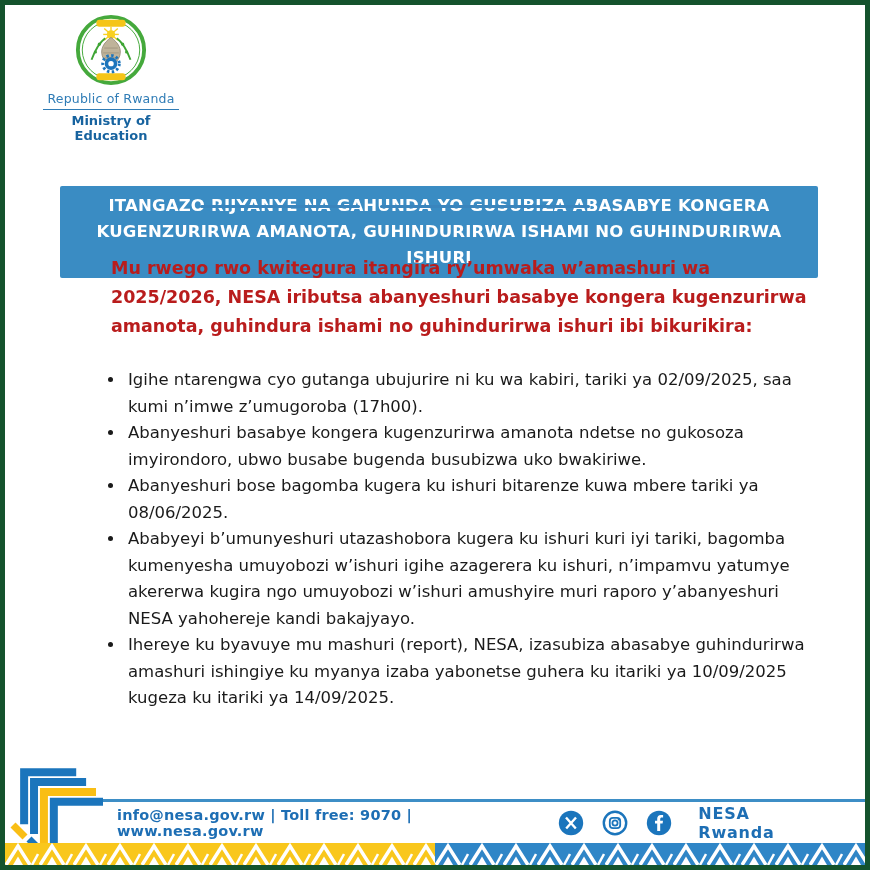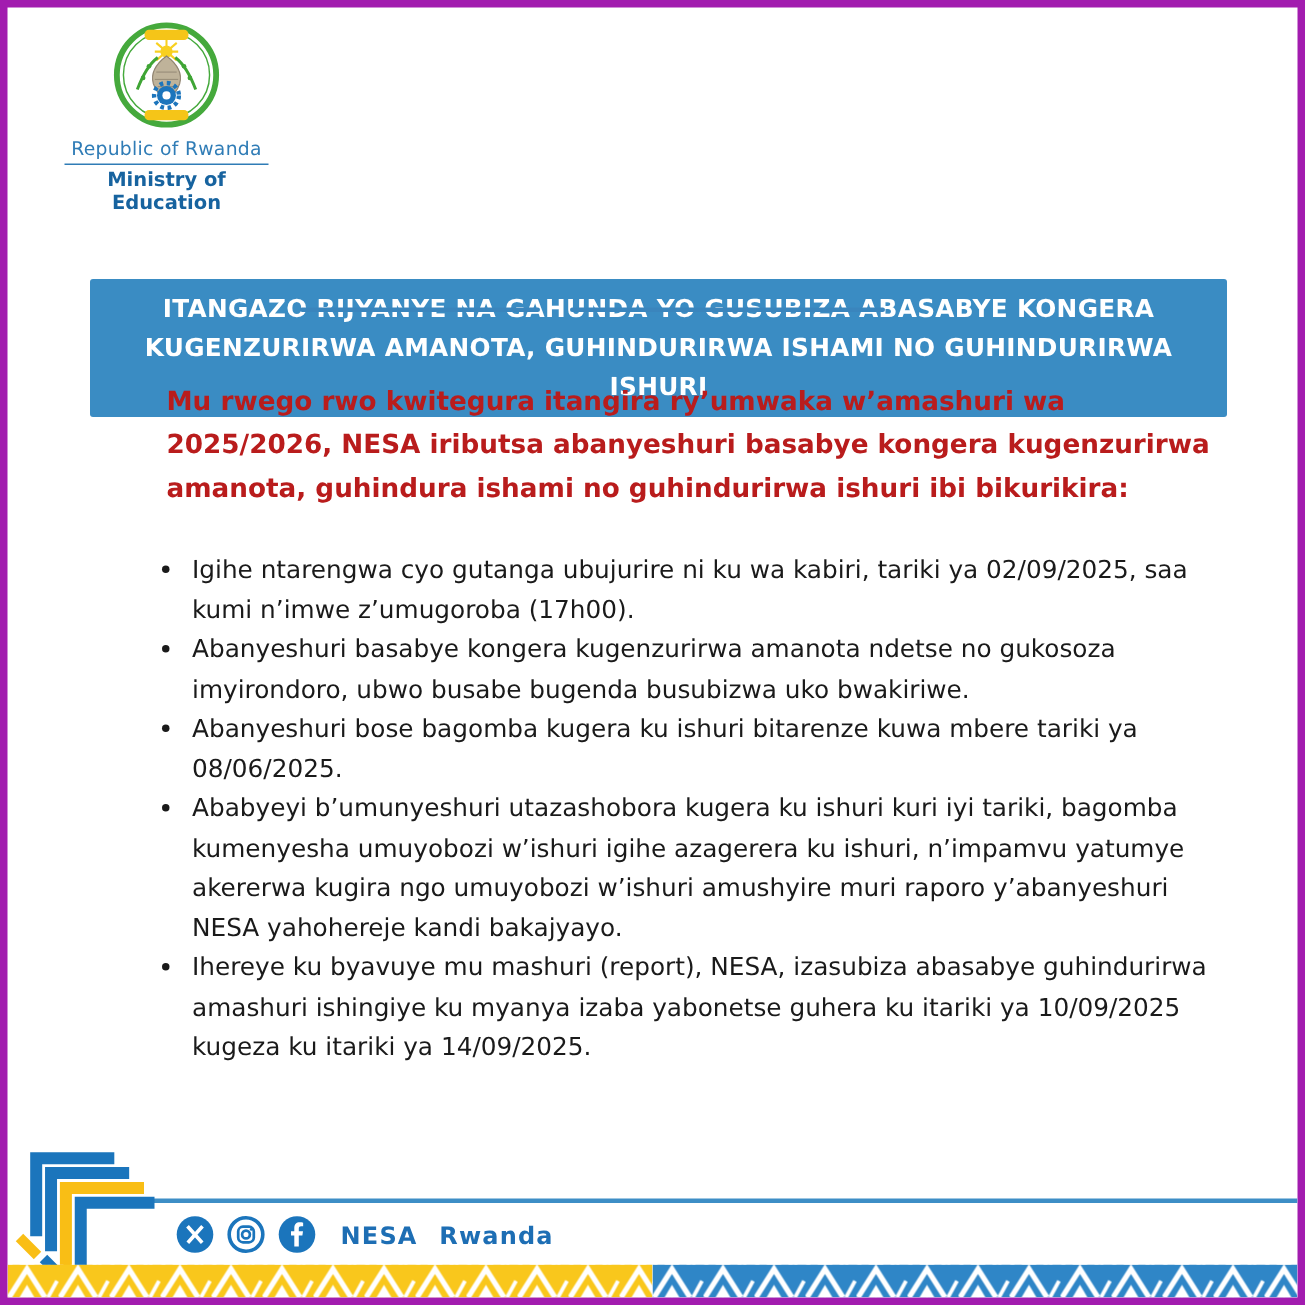--- a/index.html
+++ b/index.html
@@ -1,20 +1,20 @@
 <!DOCTYPE html>
 <html><head>
 <meta charset="utf-8">
 <style>
   * { margin:0; padding:0; box-sizing:border-box; }
   html,body { background:#e8e8e8; }
   body { font-family:"DejaVu Sans", sans-serif; }
   .page {
     position:relative; width:870px; height:870px; background:#ffffff;
-    border:5px solid #a21caf; overflow:hidden; margin:0 auto;
+    border:5px solid #14532d; overflow:hidden; margin:0 auto;
   }
   
   .moe-block { position:absolute; left:36px; top:8px; width:140px; text-align:center; }
   .moe-emblem { display:block; margin:0 auto 4px auto; }
   .moe-country { color:#2f7cb6; font-size:12.5px; font-weight:500; letter-spacing:.2px; }
   .moe-divider { border:none; border-top:1.5px solid #2f7cb6; margin:3px 2px; }
   .moe-name { color:#17639f; font-size:13px; font-weight:bold; }
 
   .nesa-block { position:absolute; left:686px; top:28px; width:158px; }
   .nesa-mark { display:block; margin:0 auto 2px auto; }
@@ -53,21 +53,21 @@
   .bullets li { padding-left:3px; }
 
   
   .footer-rule { position:absolute; left:60px; right:0; top:794px; height:3px; background:#3d8ec6; }
   .deco-chevrons { position:absolute; left:2px; top:758px; }
   .footer-row {
     position:absolute; left:112px; right:28px; top:800px; height:36px;
     display:flex; align-items:center; justify-content:space-between;
   }
   .contact { color:#1d6eb4; font-size:14.5px; font-weight:bold; letter-spacing:.2px; }
-  .social { display:flex; align-items:center; gap:8px; }
+  .social { display:flex; align-items:center; gap:18px; }
   .social-icon { display:inline-flex; width:26px; height:26px; }
   .handle { color:#1d6eb4; font-size:16px; font-weight:bold; letter-spacing:.8px; word-spacing:8px; margin-left:8px; }
 
   .bands { position:absolute; left:0; right:0; bottom:0; height:22px; display:flex; }
   .bands svg { display:block; }
 </style>
 </head>
 <body>
 
 <div class="page">
@@ -133,20 +133,21 @@
       <polyline points="40,2 6,36 40,70" stroke="#1b75bc"></polyline>
       <polyline points="54,2 20,36 54,70" stroke="#1b75bc"></polyline>
       <polyline points="68,2 34,36 68,70" stroke="#f9be15"></polyline>
       <polyline points="82,2 48,36 82,70" stroke="#1b75bc"></polyline>
     </g>
     <line x1="6" y1="62" x2="18" y2="74" stroke="#f9be15" stroke-width="7"></line>
     <line x1="22" y1="76" x2="30" y2="84" stroke="#1b75bc" stroke-width="7"></line>
   </svg>
 
   <div class="footer-row">
+    <span class="contact">info@nesa.gov.rw | Toll free: 9070 | www.nesa.gov.rw</span>
     <span class="social">
       <span class="social-icon">
         <svg width="26" height="26" viewBox="0 0 26 26">
           <circle cx="13" cy="13" r="12.2" fill="#1b75bc"></circle>
           <path d="M8,7.5 L17.8,18.5 M18,7.5 L8.2,18.5" stroke="#ffffff" stroke-width="2.4"></path>
         </svg>
       </span>
       <span class="social-icon">
         <svg width="26" height="26" viewBox="0 0 26 26">
           <circle cx="13" cy="13" r="11.2" fill="#ffffff" stroke="#1b75bc" stroke-width="2.4"></circle>

